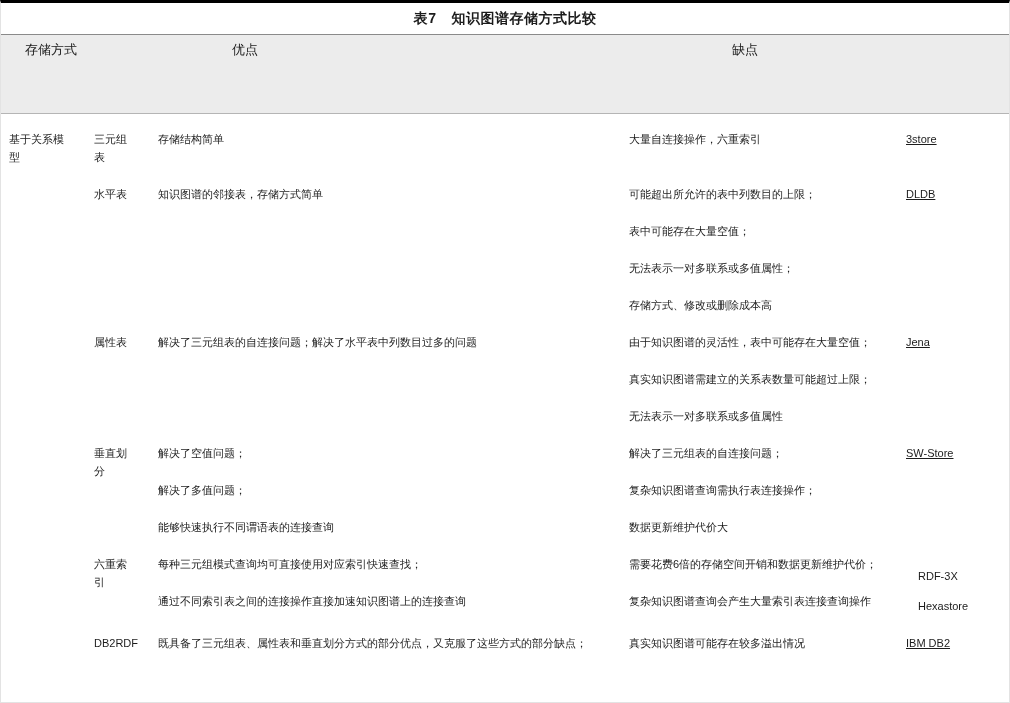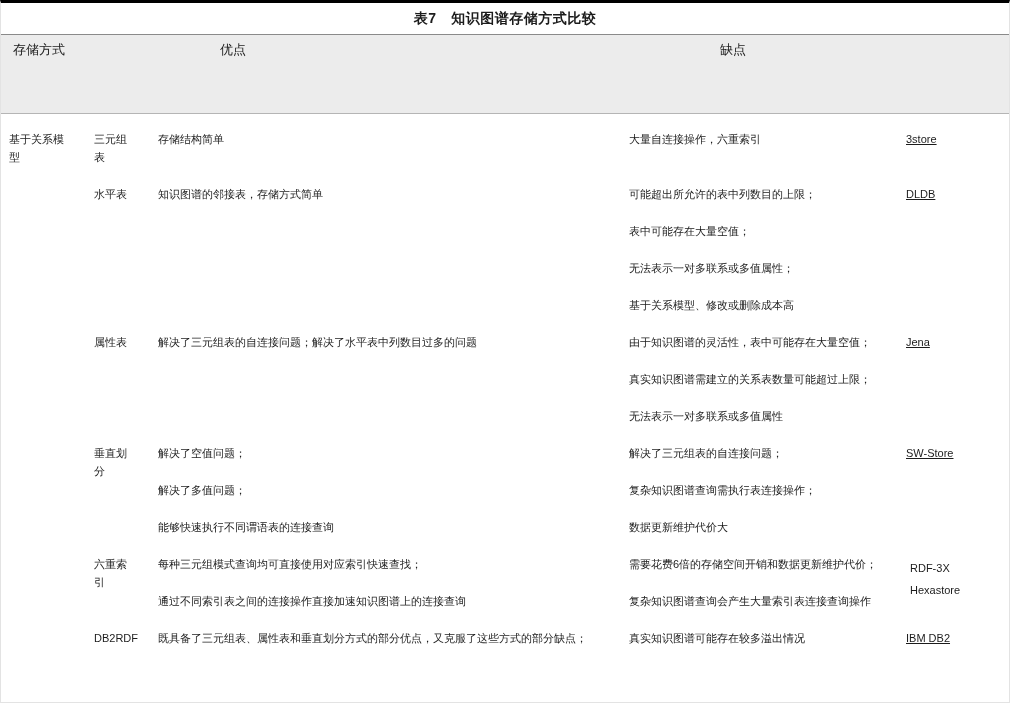--- a/index.html
+++ b/index.html
@@ -16,43 +16,44 @@
     border: 1px solid #e3e3e3;
     border-top: 3px solid #000000;
   }
   .title {
     text-align: center;
     font-weight: bold;
     font-size: 14px;
     padding: 7px 0 6px 0;
     border-bottom: 1px solid #8a8a8a;
     letter-spacing: 0.5px;
+    font-family: Liberation Mono, monospace;
   }
   .grid {
     display: grid;
     grid-template-columns: 85px 64px 471px 277px 1fr;
   }
   .thead {
     background: #ececec;
     border-bottom: 1px solid #b5b5b5;
     font-size: 13px;
-    padding: 7px 4px;
+    padding: 7px 16px;
     line-height: 16px;
     gap: 29px;
   }
   .thead .hcell { padding-left: 8px; }
   .thead .h-method { grid-column: 1 / 3; }
   .tbody { padding-top: 16px; padding-bottom: 4px; }
   .trow {
     font-size: 11px;
     line-height: 18px;
   }
   .cell { padding-left: 8px; padding-right: 14px; }
   .cell p { margin: 0 0 19px 0; }
-  .sysline { margin: 4px; }
+  .sysline { margin: 12px; }
   .sys p { margin: 0 0 19px 0; text-decoration: underline; }
   .sys .stack { margin: 0 0 19px 0; }
 </style>
 </head>
 <body>
 
 <div class="table-wrap">
 
   <div class="title">表7　知识图谱存储方式比较</div>
 
@@ -88,21 +89,21 @@
       <div class="cell sub">
         <p>水平表</p>
       </div>
       <div class="cell pros">
         <p>知识图谱的邻接表，存储方式简单</p>
       </div>
       <div class="cell cons">
         <p>可能超出所允许的表中列数目的上限；</p>
         <p>表中可能存在大量空值；</p>
         <p>无法表示一对多联系或多值属性；</p>
-        <p>基于关系模型、修改或删除成本高</p>
+        <p>存储方式、修改或删除成本高</p>
       </div>
       <div class="cell sys">
         <p>DLDB</p>
       </div>
     </div>
 
     <div class="grid trow">
       <div class="cell cat"></div>
       <div class="cell sub">
         <p>属性表</p>

